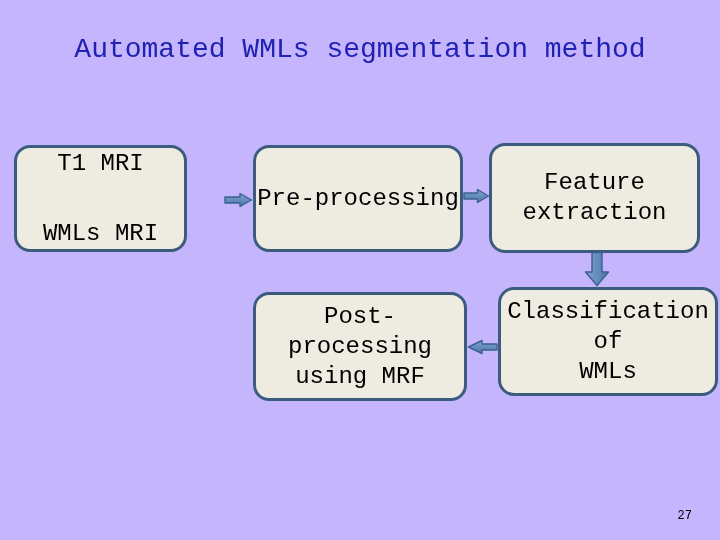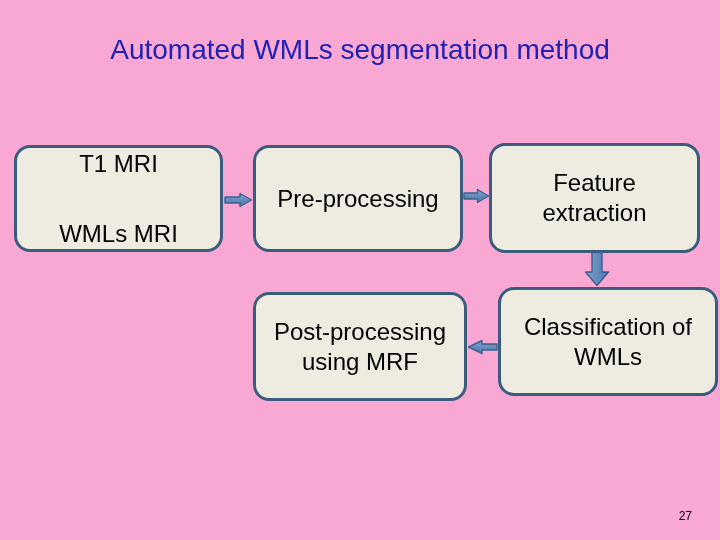--- a/index.html
+++ b/index.html
@@ -4,23 +4,23 @@
 <style>
   html, body {
     margin: 0;
     padding: 0;
     background: #ffffff;
   }
   .slide {
     position: relative;
     width: 720px;
     height: 540px;
-    background: #f9a8d4;
+    background: #c4b5fd;
     overflow: hidden;
-    font-family: Liberation Sans, sans-serif;
+    font-family: Liberation Mono, monospace;
   }
   .slide-title {
     position: absolute;
     left: 0;
     top: 31px;
     width: 720px;
     text-align: center;
     font-size: 28px;
     line-height: 38px;
     color: #2121b2;
@@ -34,21 +34,21 @@
     border-radius: 16px;
     display: flex;
     flex-direction: column;
     align-items: center;
     justify-content: center;
     text-align: center;
     color: #000000;
     font-size: 24px;
     line-height: 30px;
   }
-  .box-inputs        { left: 14px;  top: 145px; width: 209px; height: 107px; gap: 40px; }
+  .box-inputs        { left: 14px;  top: 145px; width: 173px; height: 107px; gap: 40px; }
   .box-preprocess    { left: 253px; top: 145px; width: 210px; height: 107px; align-items: center; }
   .box-feature       { left: 489px; top: 143px; width: 211px; height: 110px; }
   .box-postprocess   { left: 253px; top: 292px; width: 214px; height: 109px; }
   .box-classify      { left: 498px; top: 287px; width: 220px; height: 109px; }
   .arrow {
     position: absolute;
     display: block;
   }
   .arrow svg { display: block; }
   .page-number {

